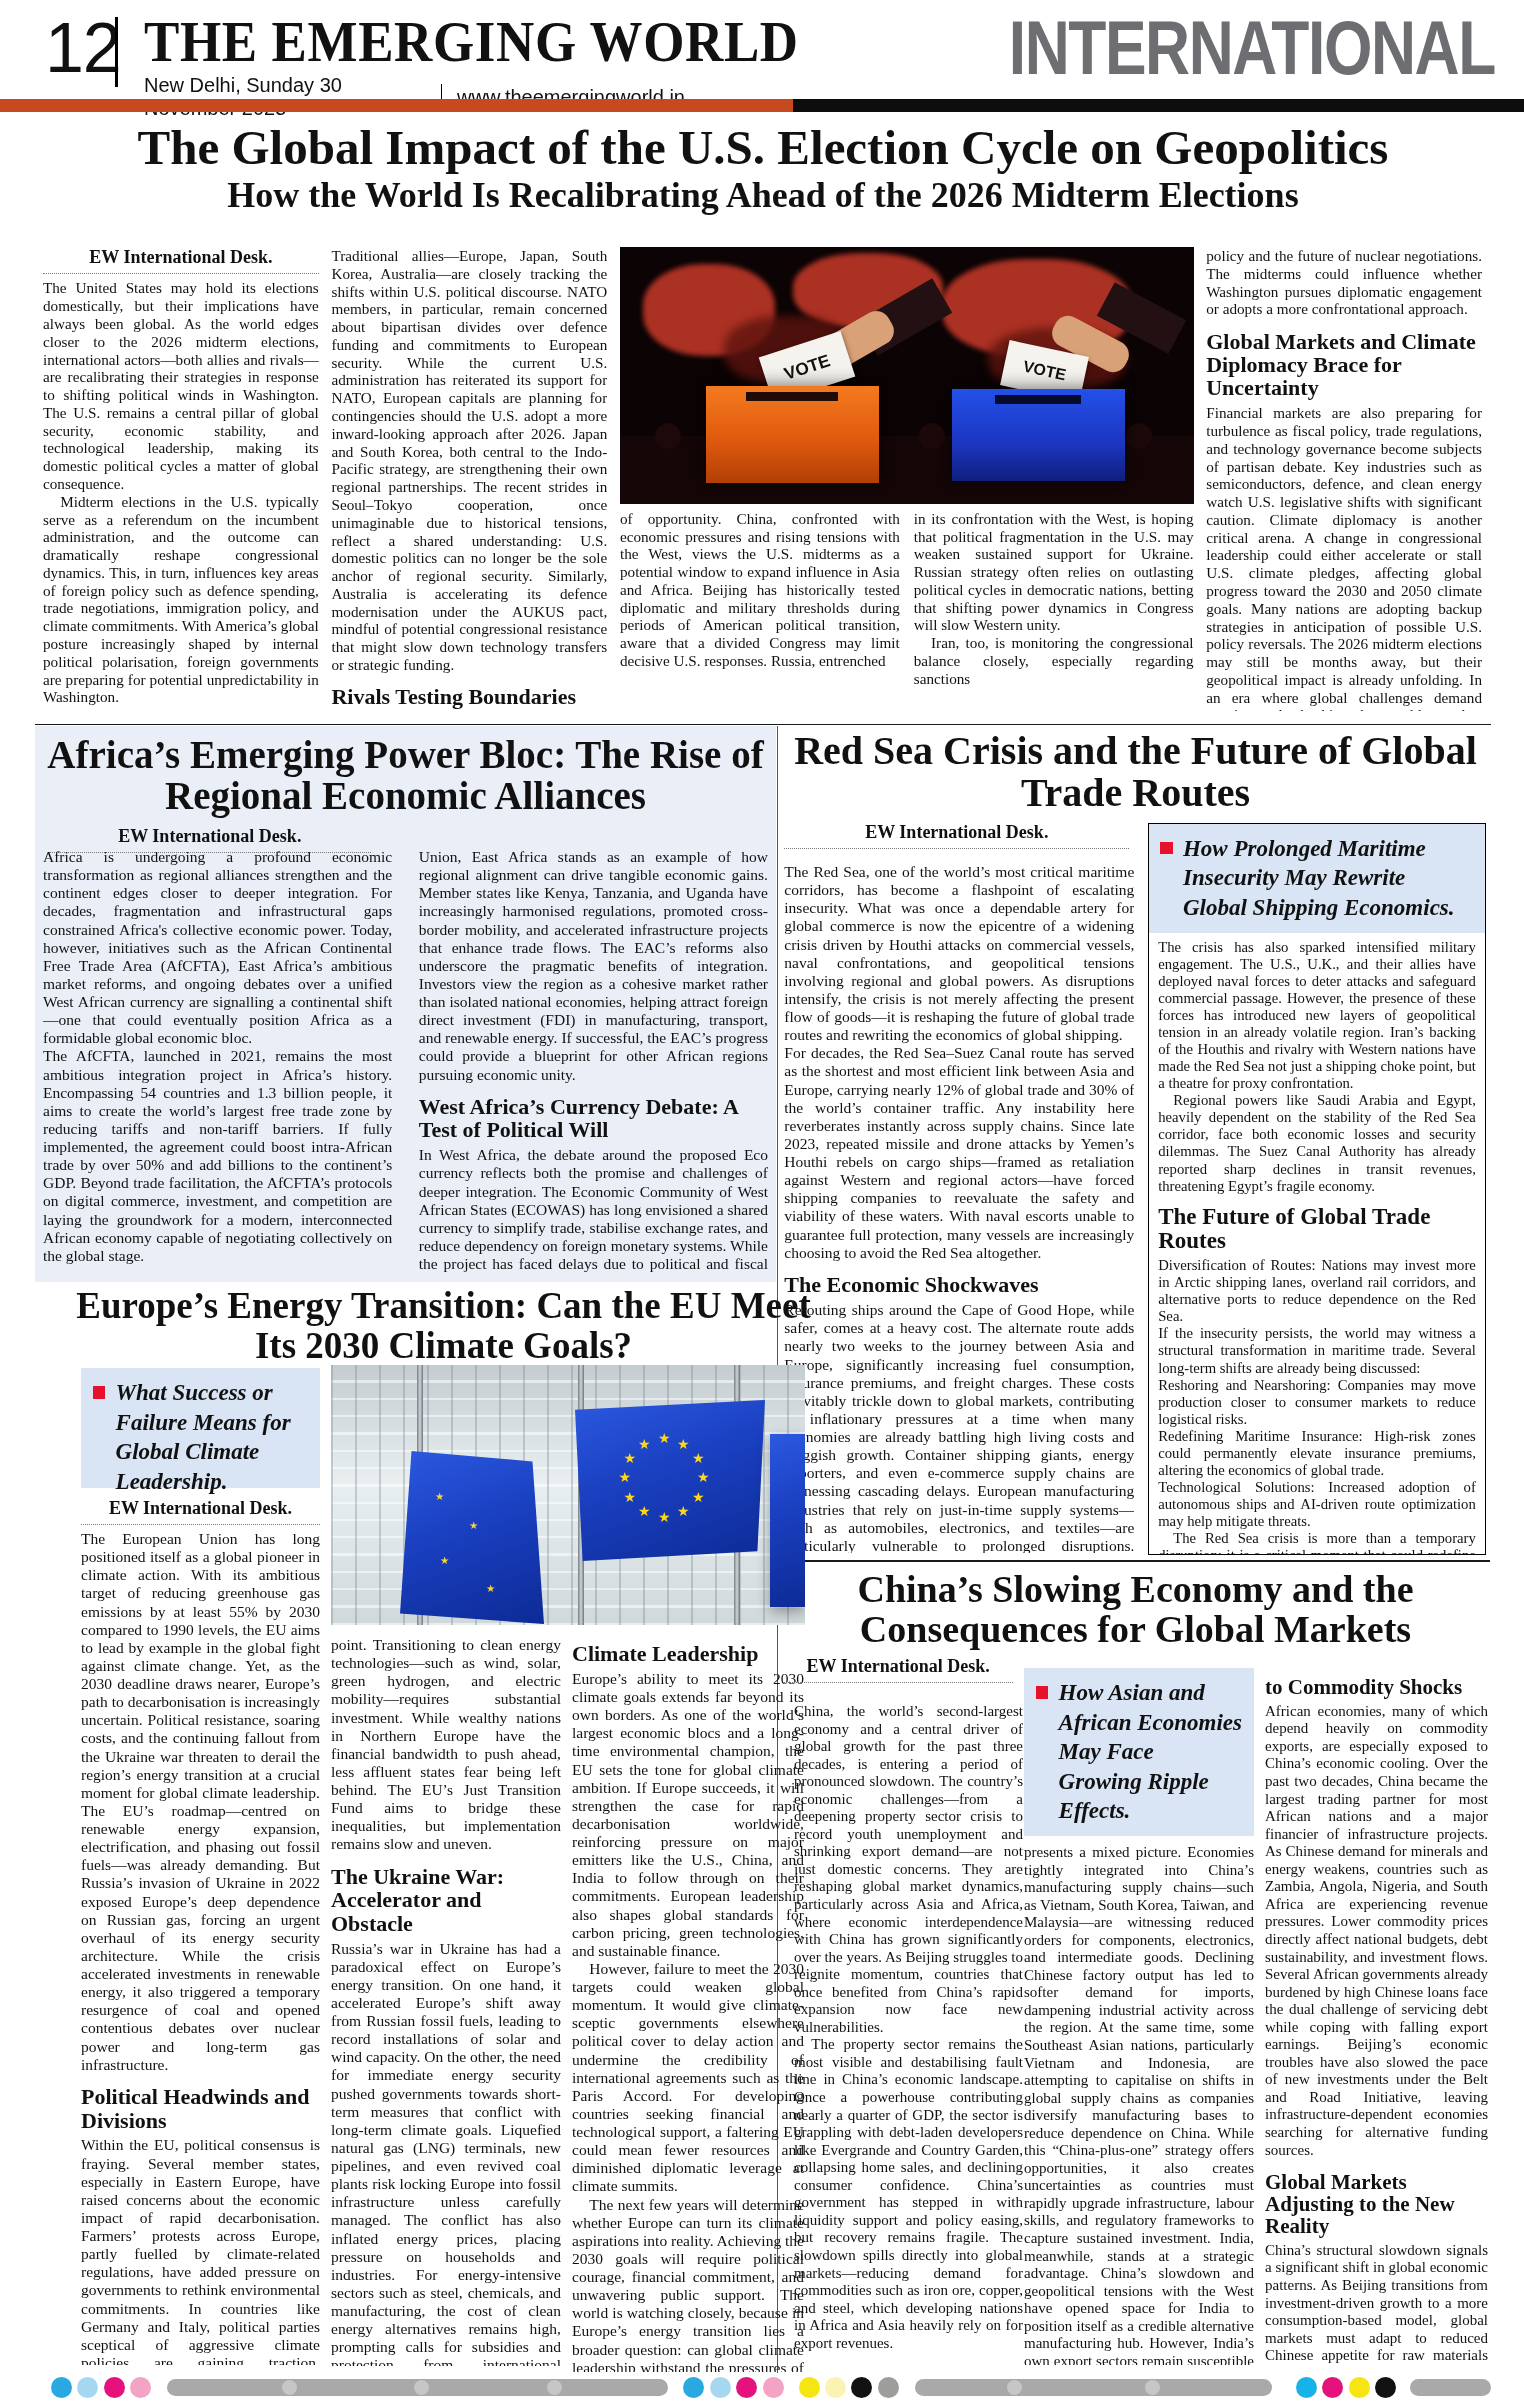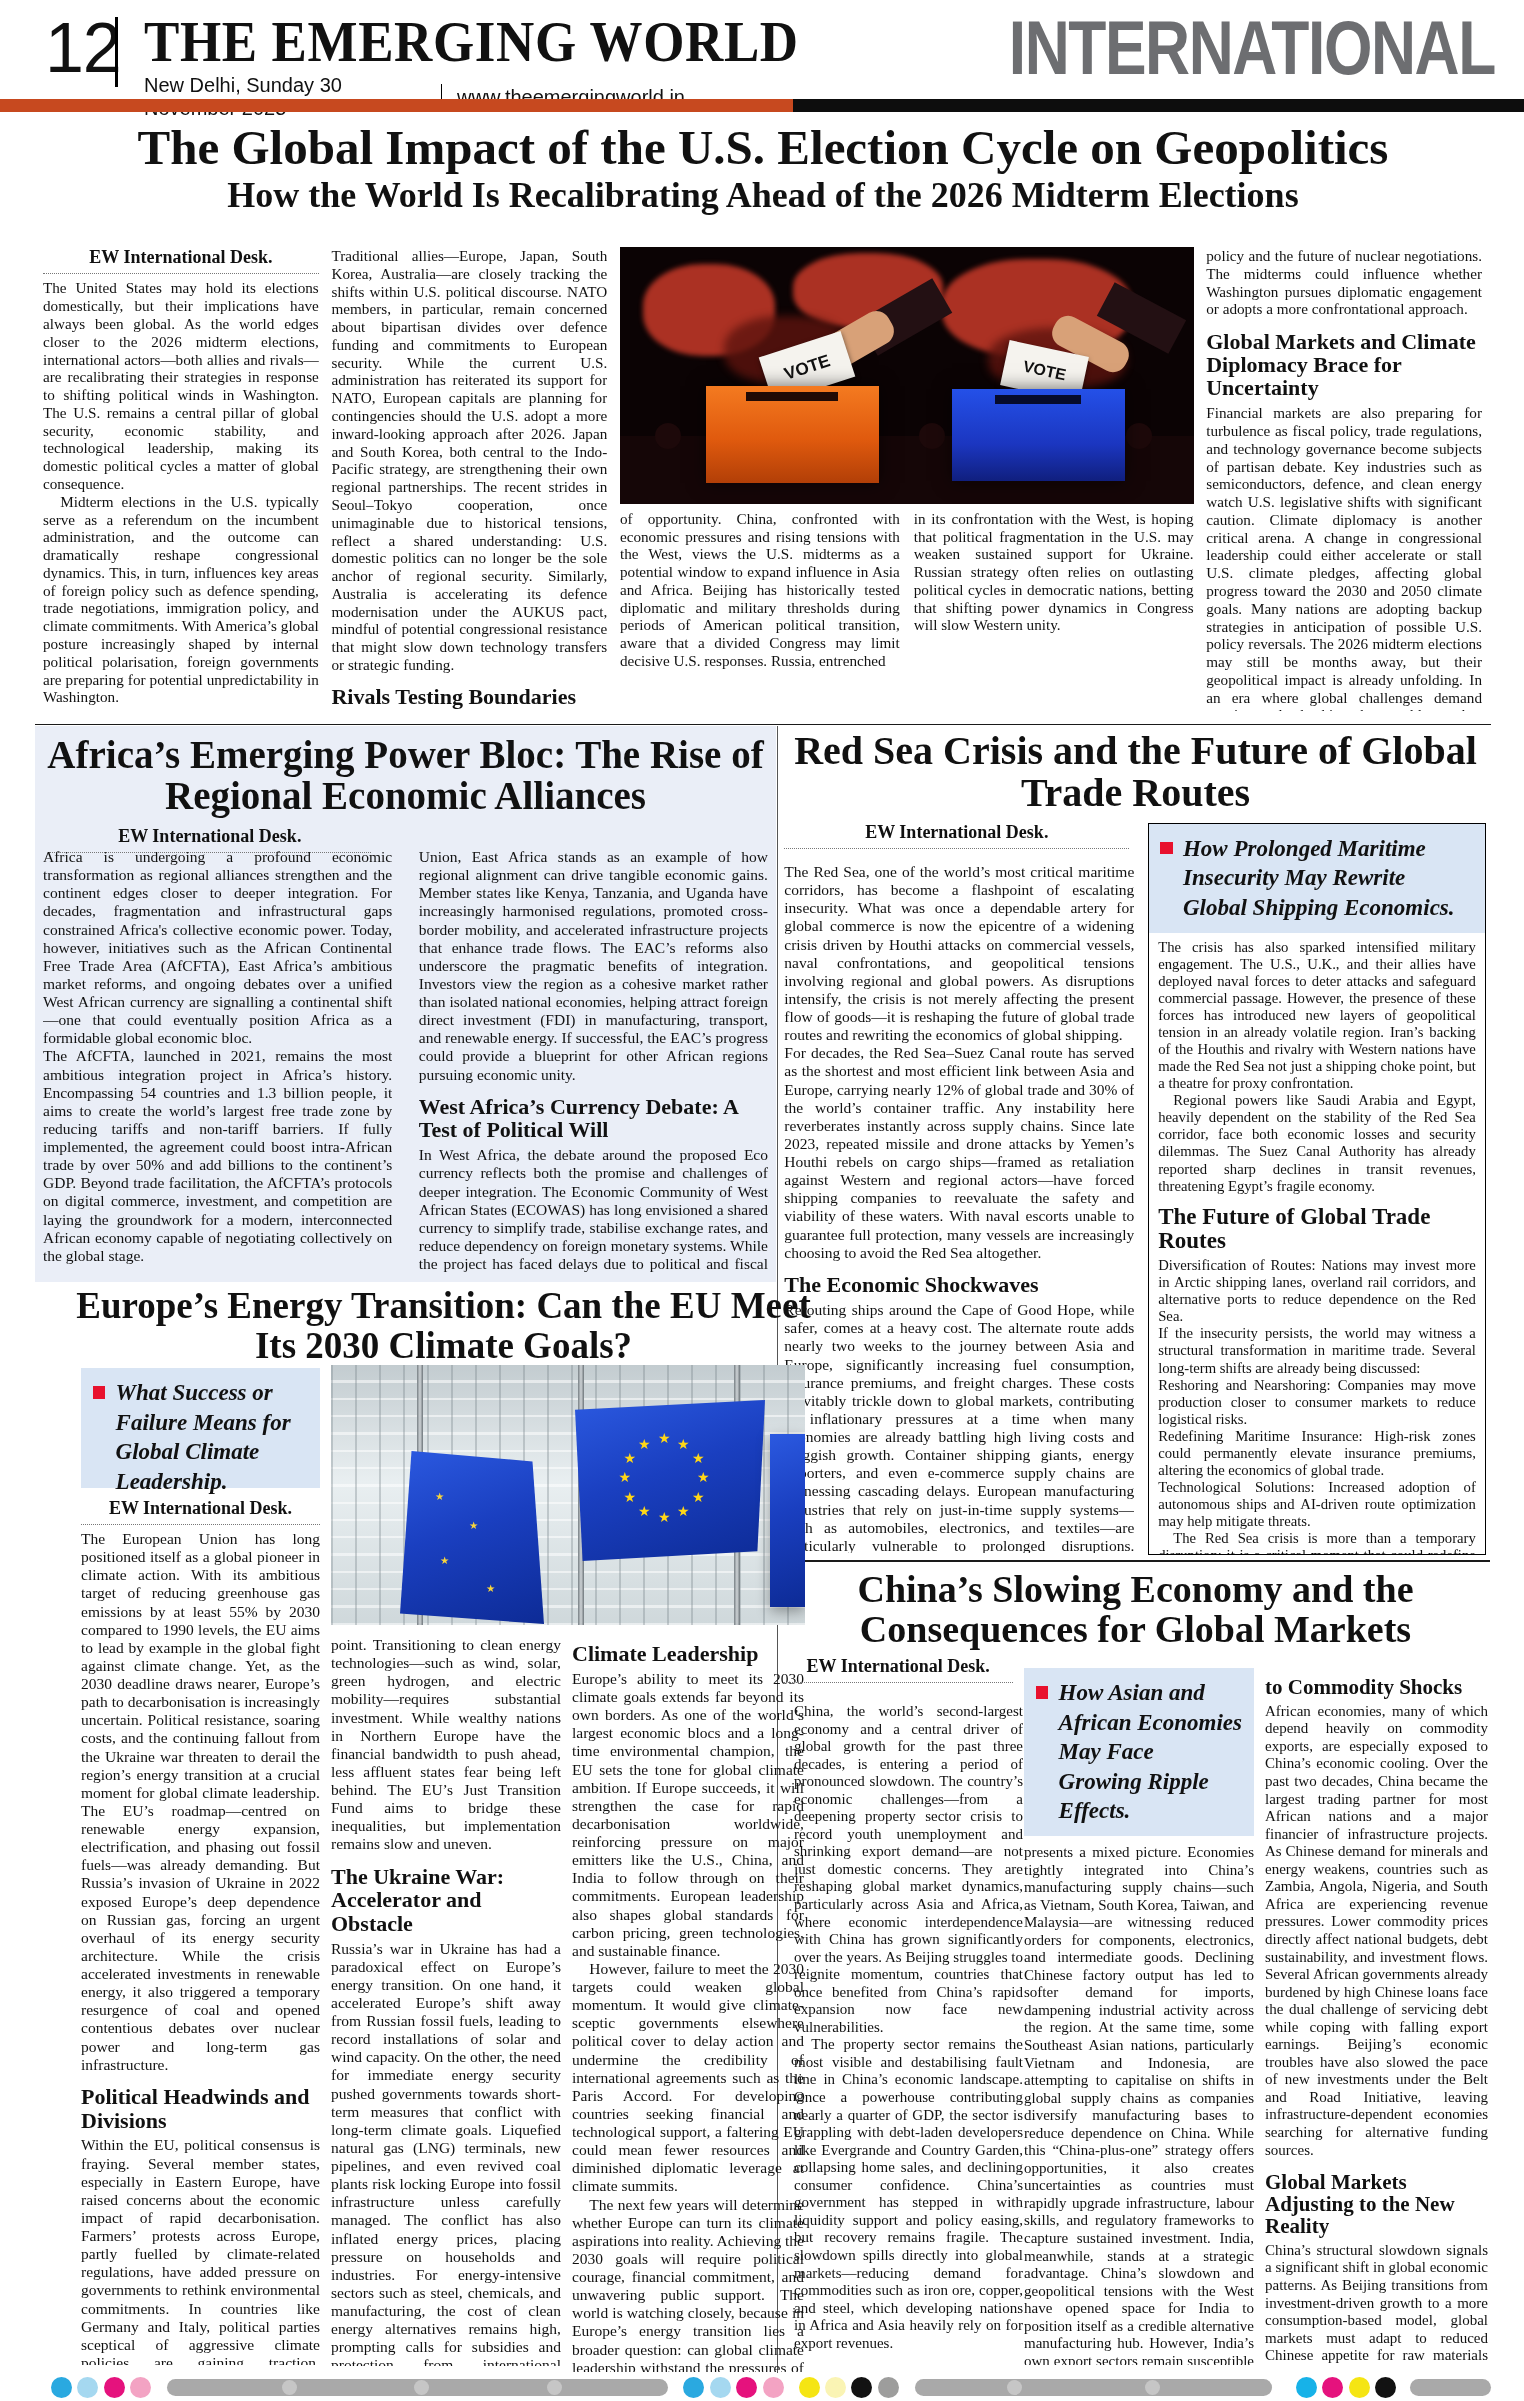--- a/index.html
+++ b/index.html
@@ -191,20 +191,21 @@
           <div class="ballot-box" id="box-blue">
               <div class="slot"></div>
             </div>
         </div>
         <div id="us-midcols">
           <div class="col bodytxt" id="us-col3">
             <p>of opportunity. China, confronted with economic pressures and rising tensions with the West, views the U.S. midterms as a potential window to expand influence in Asia and Africa. Beijing has historically tested diplomatic and military thresholds during periods of American political transition, aware that a divided Congress may limit decisive U.S. responses. Russia, entrenched</p>
           </div>
           <div class="col bodytxt" id="us-col4">
             <p>in its confrontation with the West, is hoping that political fragmentation in the U.S. may weaken sustained support for Ukraine. Russian strategy often relies on outlasting political cycles in democratic nations, betting that shifting power dynamics in Congress will slow Western unity.</p>
+            <p class="ind">Iran, too, is monitoring the congressional balance closely, especially regarding sanctions</p>
           </div>
         </div>
       </div>
       <div class="col bodytxt" id="us-col5">
         <p>policy and the future of nuclear negotiations. The midterms could influence whether Washington pursues diplomatic engagement or adopts a more confrontational approach.</p>
         <div class="inhead">Global Markets and Climate Diplomacy Brace for Uncertainty</div>
         <p>Financial markets are also preparing for turbulence as fiscal policy, trade regulations, and technology governance become subjects of partisan debate. Key industries such as semiconductors, defence, and clean energy watch U.S. legislative shifts with significant caution. Climate diplomacy is another critical arena. A change in congressional leadership could either accelerate or stall U.S. climate pledges, affecting global progress toward the 2030 and 2050 climate goals. Many nations are adopting backup strategies in anticipation of possible U.S. policy reversals. The 2026 midterm elections may still be months away, but their geopolitical impact is already unfolding. In an era where global challenges demand consistent leadership, the world watches Washington not merely as an observer, but as a stakeholder preparing for every possible outcome.</p>
       </div>
     </div>
   </div>

